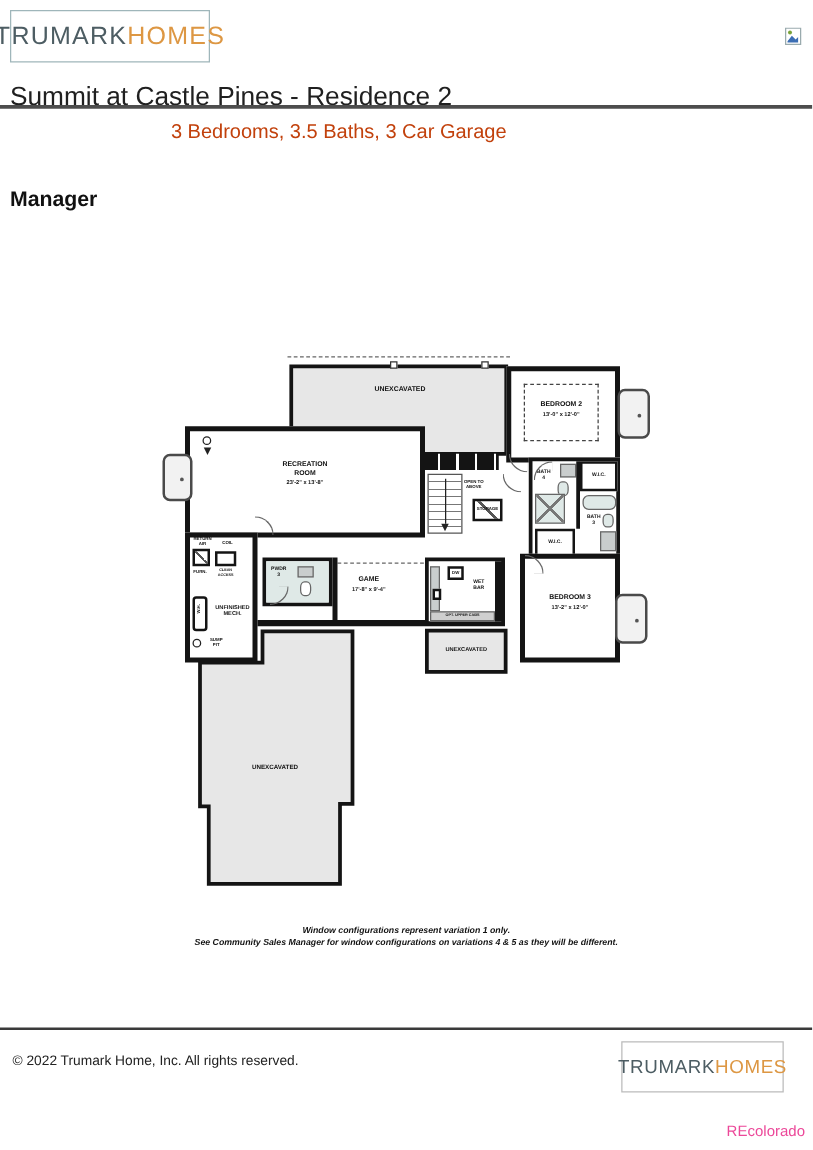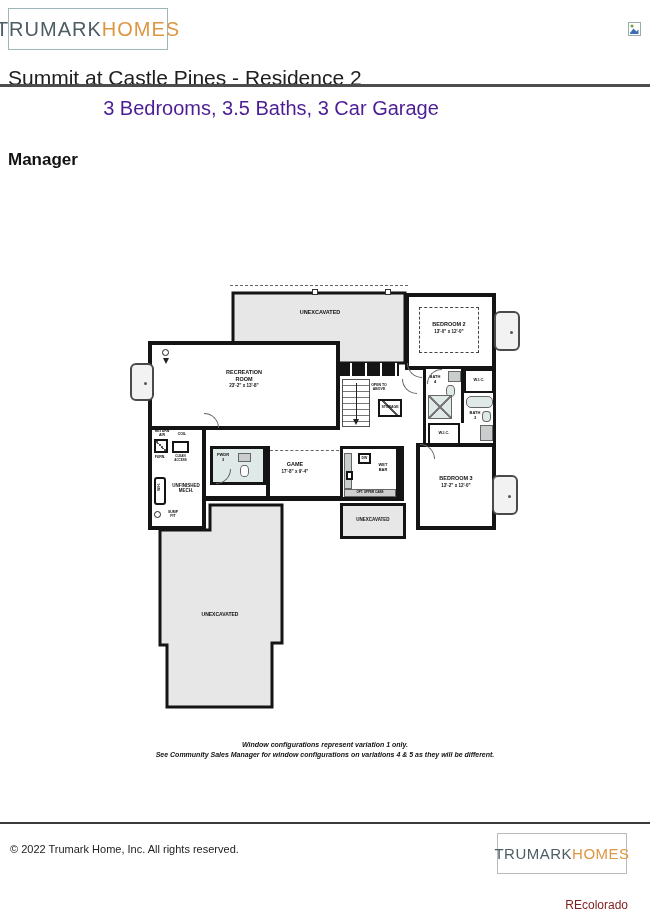--- a/index.html
+++ b/index.html
@@ -6,21 +6,21 @@
   #page{position:relative;width:650px;height:920px;background:#ffffff;overflow:hidden;
         font-family:"Liberation Sans",sans-serif;color:#1c1c1c;}
   .abs{position:absolute;}
   
   .logo-box{position:absolute;left:8px;top:8px;width:158px;height:40px;border:1px solid #9fb6ba;
             background:#fff;display:flex;align-items:center;justify-content:center;}
   .logo-t{font-size:20px;letter-spacing:1px;color:#4d5d63;font-weight:400;}
   .logo-h{font-size:20px;letter-spacing:1px;color:#dd9743;font-weight:400;}
   .page-title{position:absolute;left:8px;top:55px;font-size:21px;color:#202020;margin-top:11px;}
   .title-rule{position:absolute;left:0;top:84px;width:650px;height:3px;background:#4d4d4d;}
-  .sub{position:absolute;left:0;width:542px;text-align:center;font-size:20px;color:#4c1d95;}
+  .sub{position:absolute;left:0;width:542px;text-align:center;font-size:16px;color:#c2410c;}
   .section-h{position:absolute;left:8px;top:150px;font-size:17px;font-weight:bold;color:#111;}
   
   #plan{position:absolute;left:130px;top:283px;width:396px;height:432px;}
   .wall{position:absolute;background:#141414;}
   .room{position:absolute;border:4px solid #141414;background:#fff;box-sizing:border-box;}
   .room3{position:absolute;border:3px solid #141414;background:#fff;box-sizing:border-box;}
   .room2{position:absolute;border:2px solid #141414;background:#fff;box-sizing:border-box;}
   .gray-room{background:#e7e7e7;}
   .well{position:absolute;border:2px solid #4a4a4a;background:#f2f2f2;border-radius:6px;box-sizing:border-box;}
   .well-dot{position:absolute;width:3px;height:3px;background:#555;border-radius:50%;}
@@ -49,21 +49,21 @@
   .rot{transform:rotate(-90deg);transform-origin:left top;}
   
   .disclaimer{position:absolute;left:0;width:650px;text-align:center;font-size:7px;
               font-weight:bold;font-style:italic;color:#111;line-height:1.4;}
   .footer-rule{position:absolute;left:0;top:822px;width:650px;height:2px;background:#3a3a3a;}
   .copyright{position:absolute;left:10px;top:843px;font-size:11px;color:#222;}
   .logo-box2{position:absolute;left:497px;top:833px;width:128px;height:39px;border:1px solid #bbb;
              background:#fff;display:flex;align-items:center;justify-content:center;}
   .logo-t2{font-size:15px;letter-spacing:.5px;color:#4d5d63;}
   .logo-h2{font-size:15px;letter-spacing:.5px;color:#dd9743;}
-  .watermark{position:absolute;right:22px;top:898px;font-size:12px;color:#7f1d1d;}
+  .watermark{position:absolute;right:6px;top:898px;font-size:12px;color:#ec4899;}
 </style>
 </head>
 <body>
 
 <div id="page">
 
   <div class="logo-box">
     <span class="logo-t">TRUMARK</span>
       <span class="logo-h">HOMES</span>
   </div>

